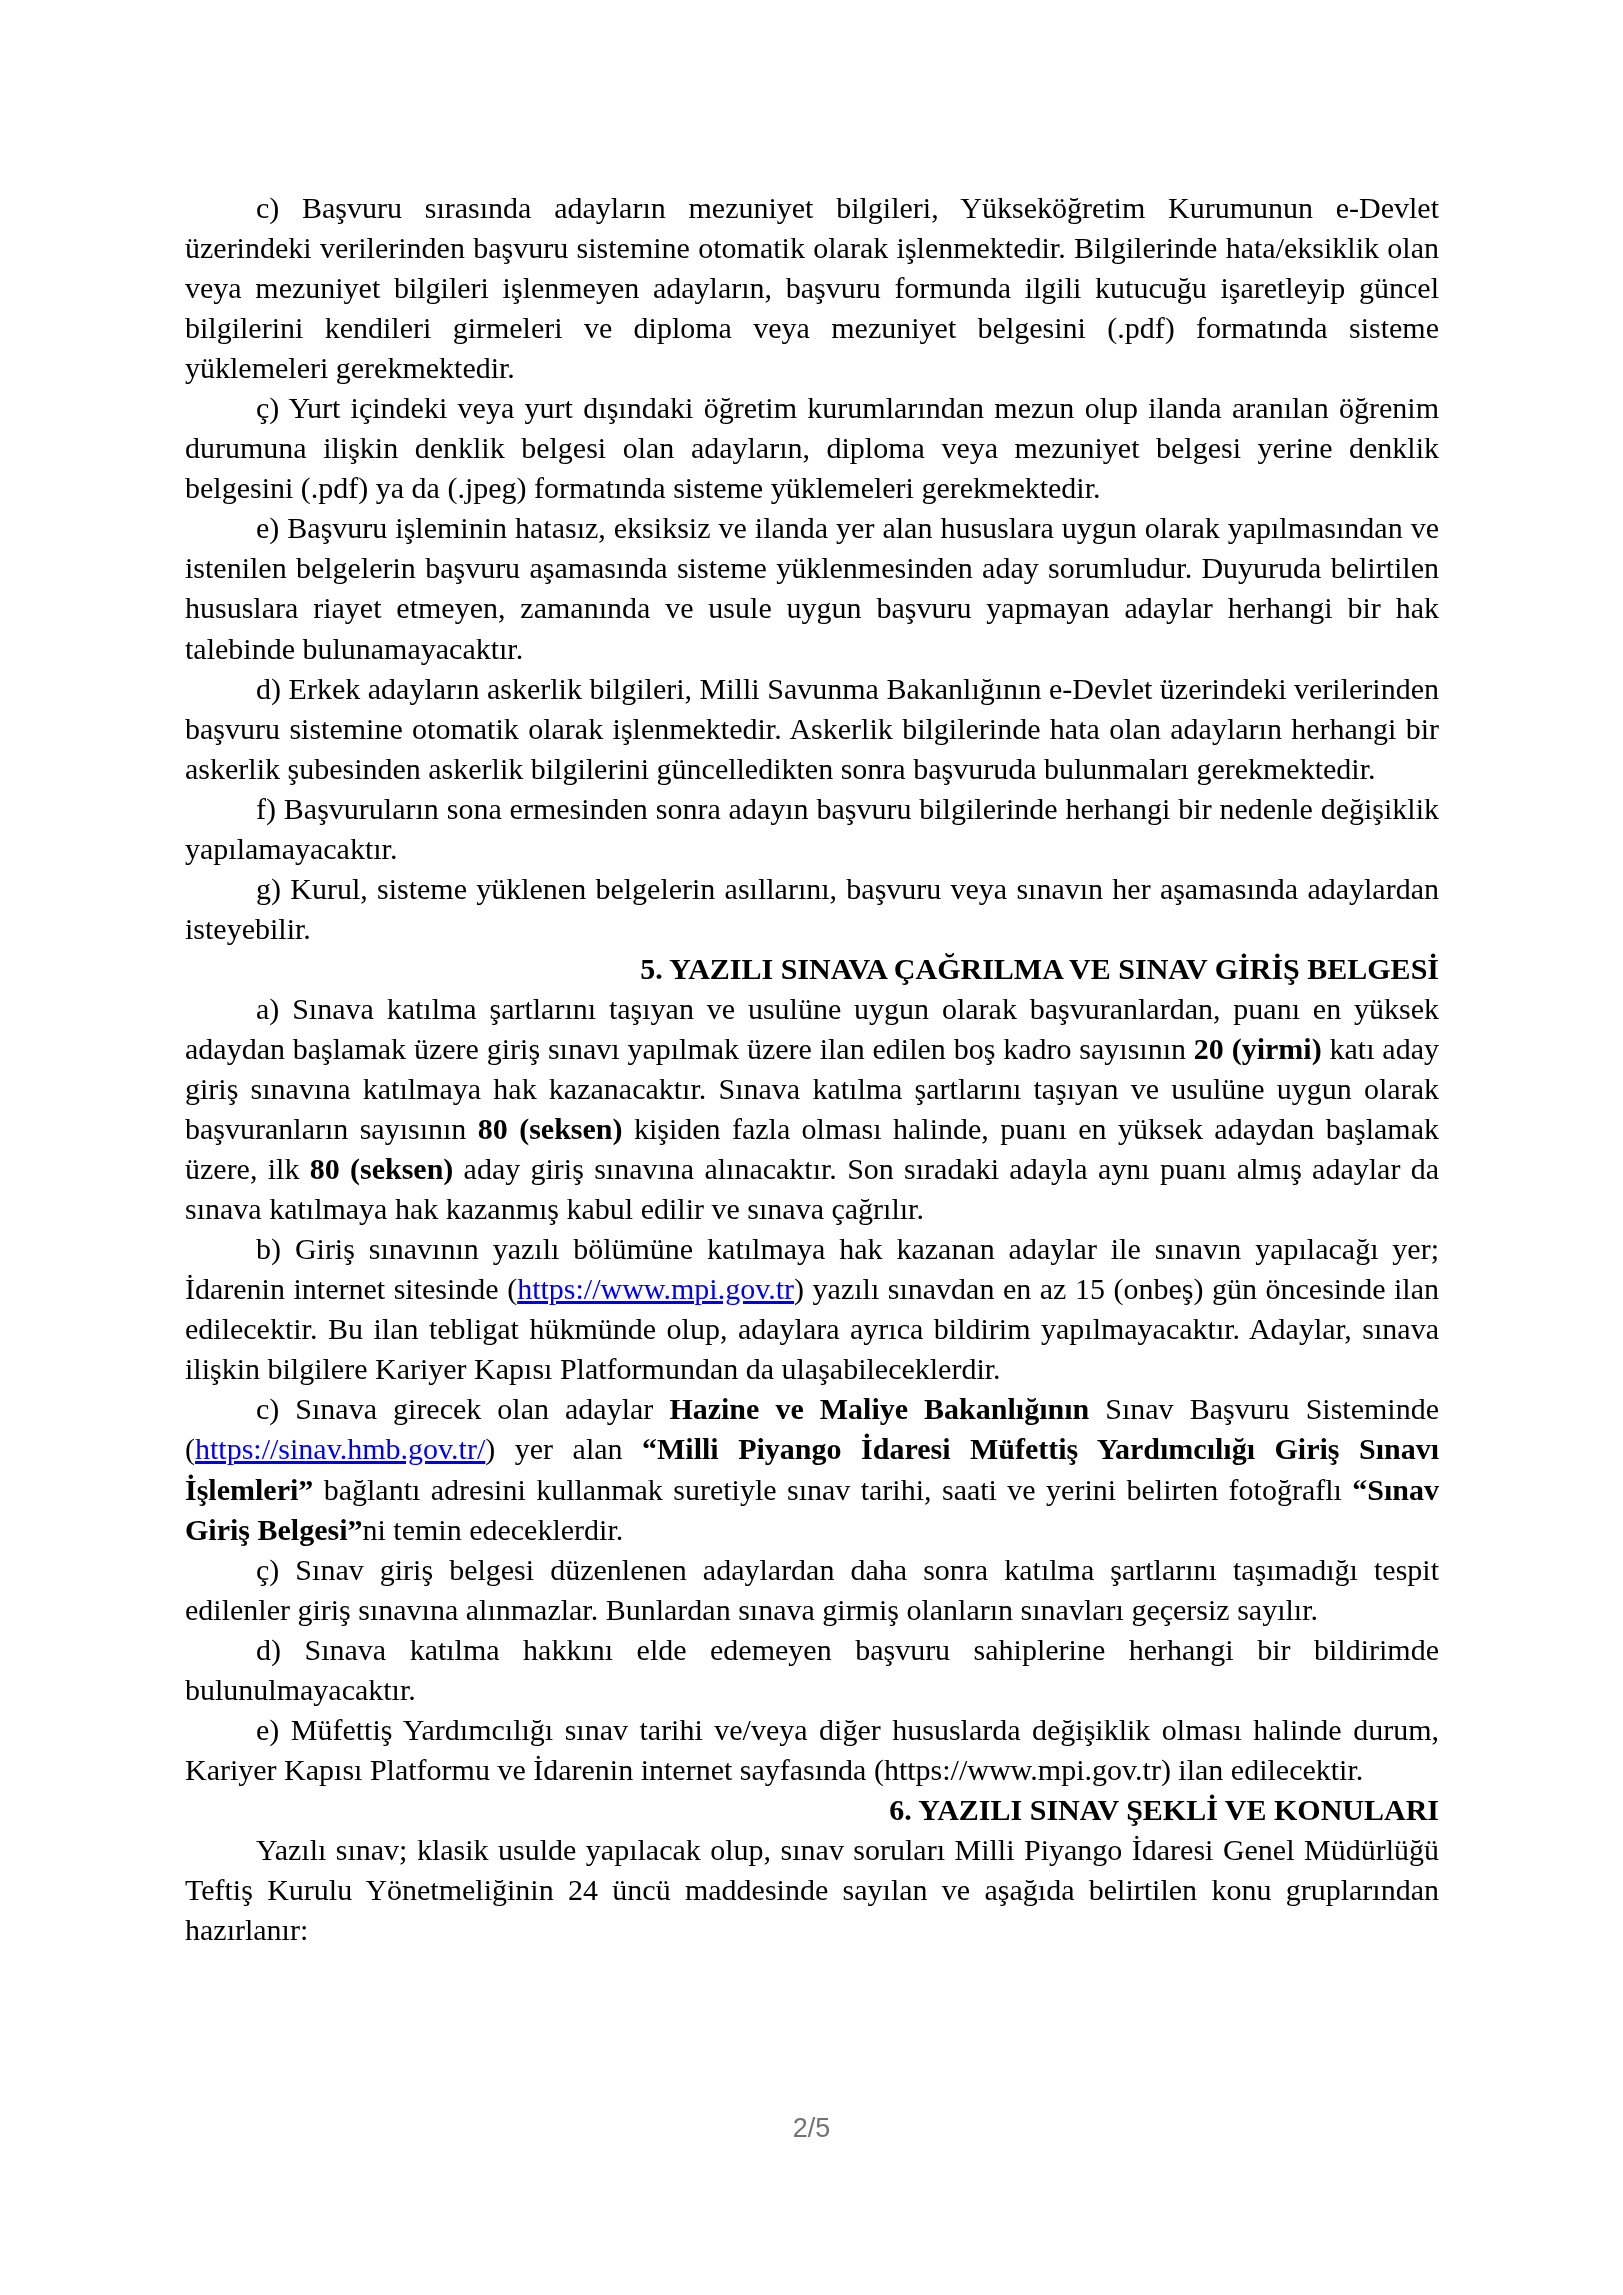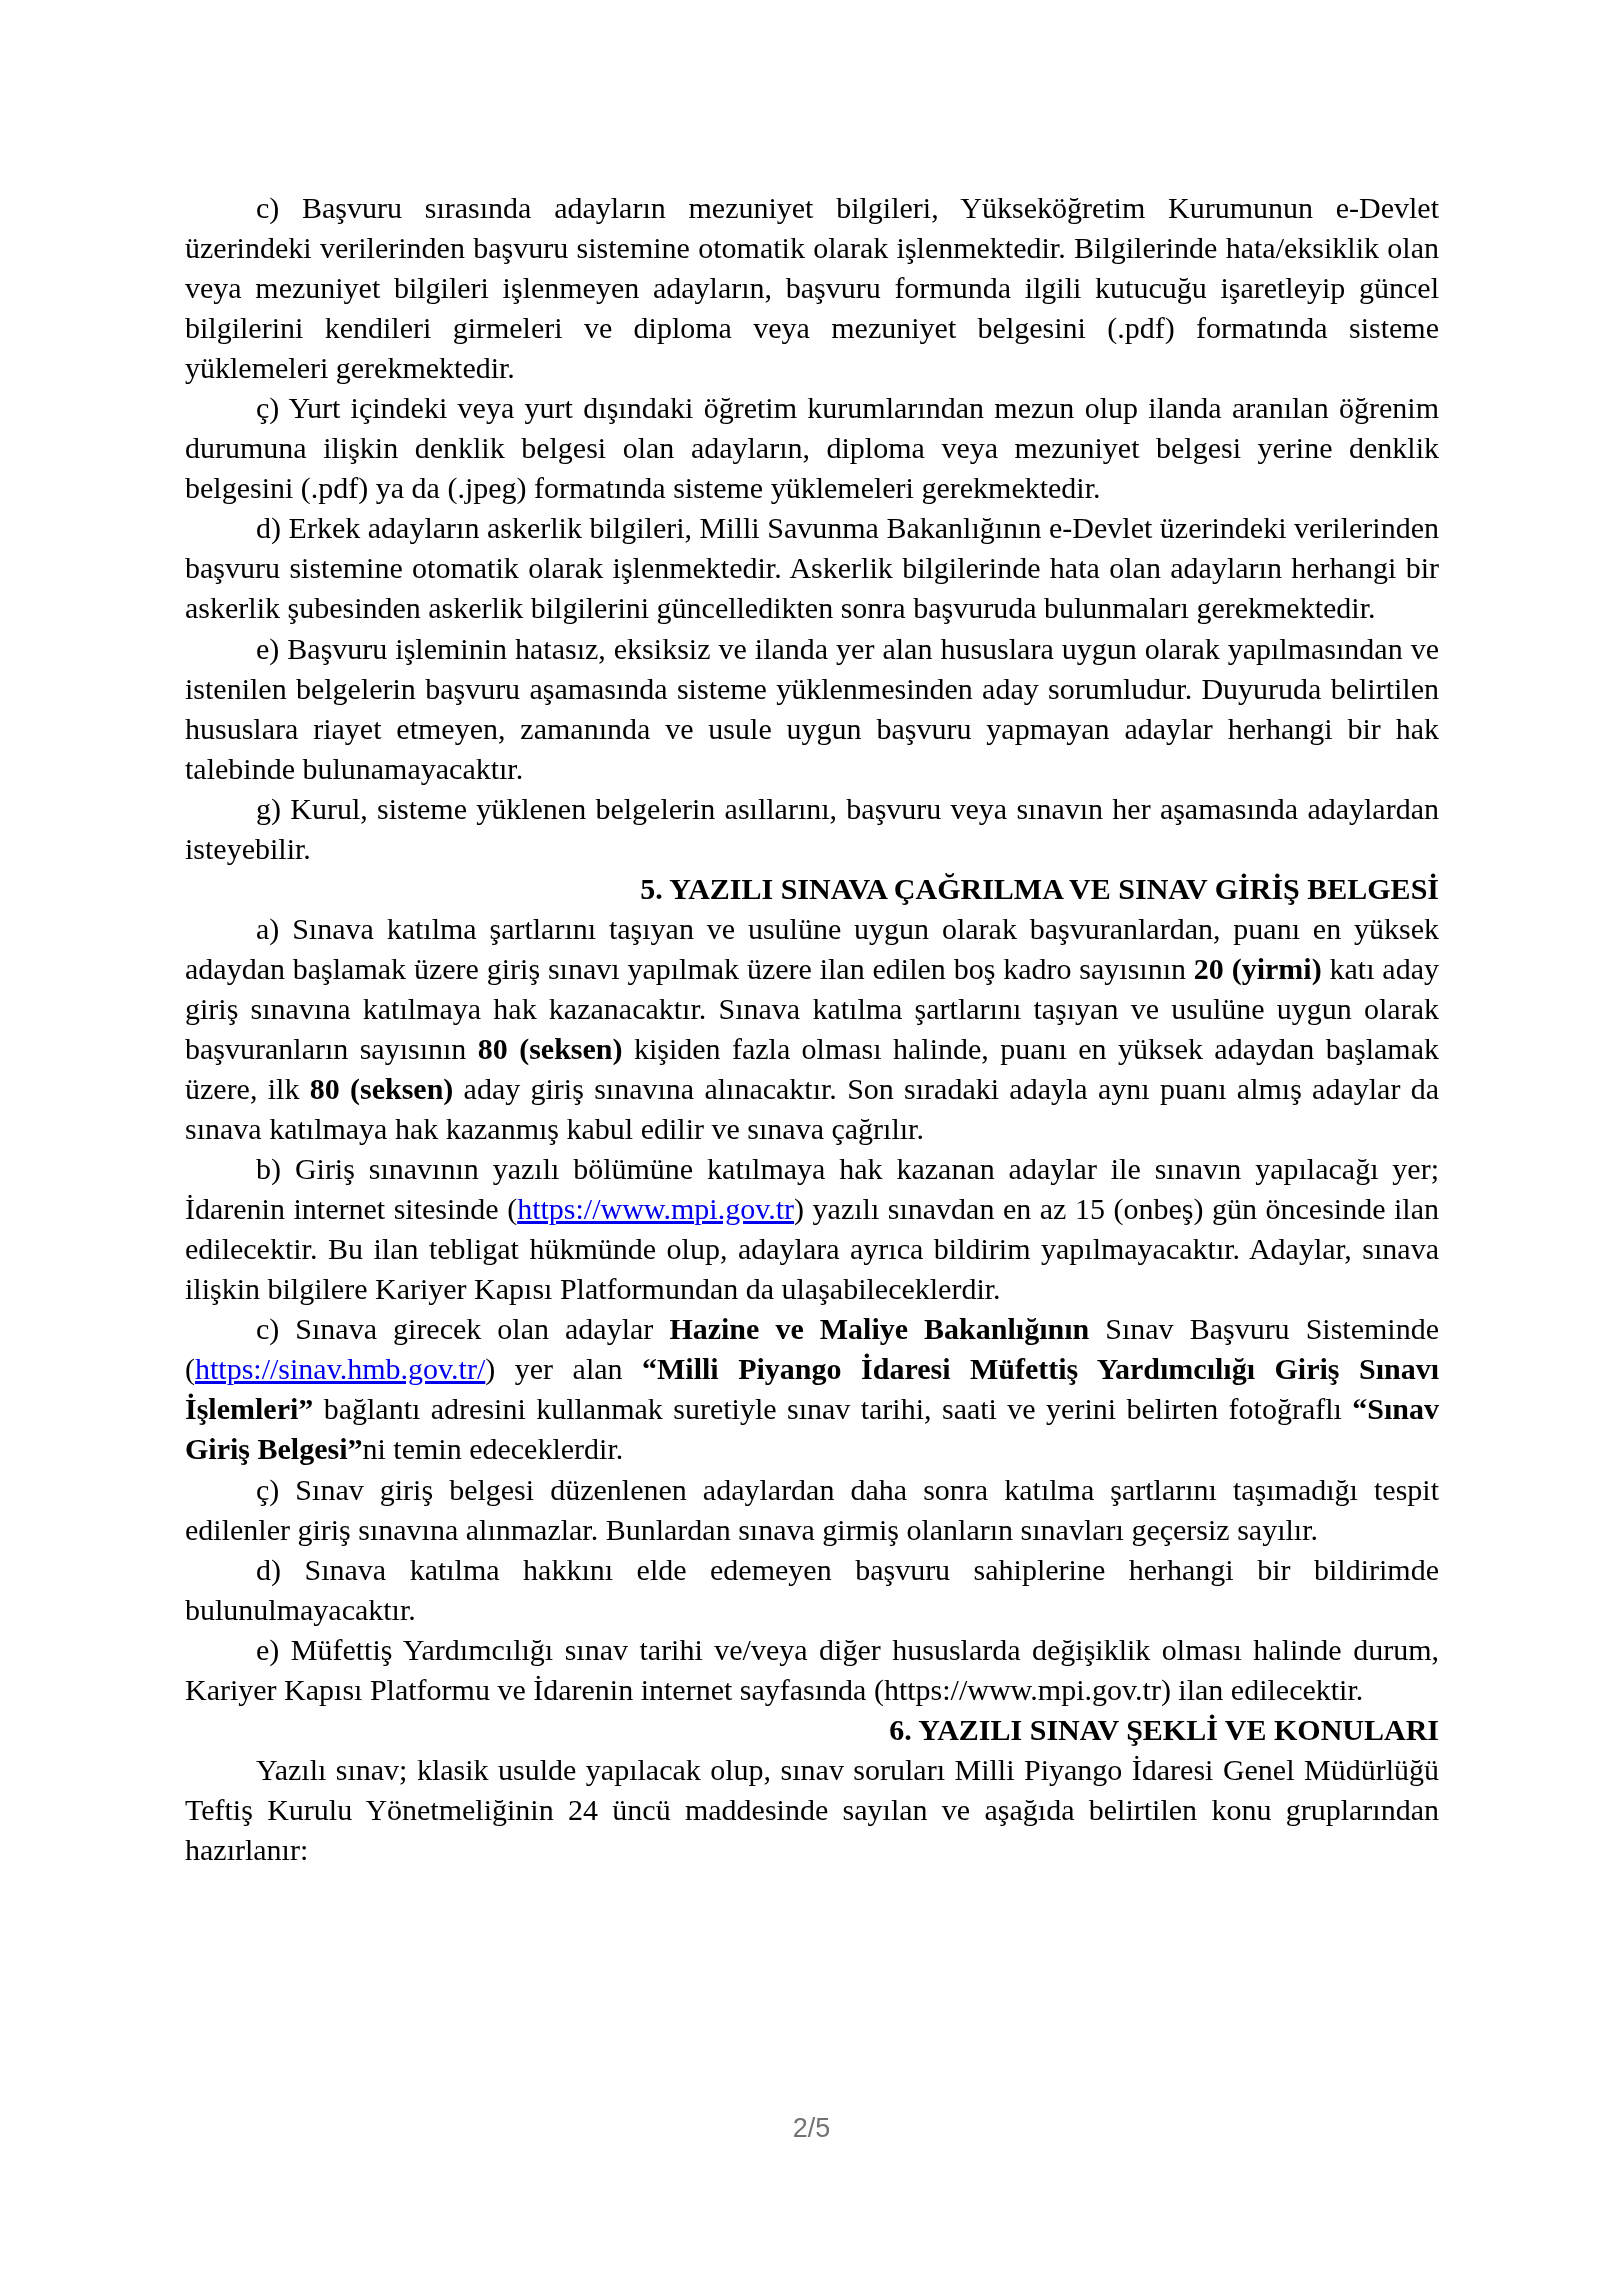--- a/index.html
+++ b/index.html
@@ -72,24 +72,25 @@
 <body>
 
 <div class="page">
 
   <div class="content">
 
     <p class="para"><span>c) Başvuru sırasında adayların mezuniyet bilgileri, Yükseköğretim Kurumunun e-Devlet üzerindeki verilerinden başvuru sistemine otomatik olarak işlenmektedir. Bilgilerinde hata/eksiklik olan veya mezuniyet bilgileri işlenmeyen adayların, başvuru formunda ilgili kutucuğu işaretleyip güncel bilgilerini kendileri girmeleri ve diploma veya mezuniyet belgesini (.pdf) formatında sisteme yüklemeleri gerekmektedir.</span></p>
 
     <p class="para"><span>ç) Yurt içindeki veya yurt dışındaki öğretim kurumlarından mezun olup ilanda aranılan öğrenim durumuna ilişkin denklik belgesi olan adayların, diploma veya mezuniyet belgesi yerine denklik belgesini (.pdf) ya da (.jpeg) formatında sisteme yüklemeleri gerekmektedir.</span></p>
 
+    <p class="para"><span>e) Başvuru işleminin hatasız, eksiksiz ve ilanda yer alan hususlara uygun olarak yapılmasından ve istenilen belgelerin başvuru aşamasında sisteme yüklenmesinden aday sorumludur. Duyuruda belirtilen hususlara riayet etmeyen, zamanında ve usule uygun başvuru yapmayan adaylar herhangi bir hak talebinde bulunamayacaktır.</span></p>
+
     <p class="para"><span>d) Erkek adayların askerlik bilgileri, Milli Savunma Bakanlığının e-Devlet üzerindeki verilerinden başvuru sistemine otomatik olarak işlenmektedir. Askerlik bilgilerinde hata olan adayların herhangi bir askerlik şubesinden askerlik bilgilerini güncelledikten sonra başvuruda bulunmaları gerekmektedir.</span></p>
 
-    <p class="para"><span>e) Başvuru işleminin hatasız, eksiksiz ve ilanda yer alan hususlara uygun olarak yapılmasından ve istenilen belgelerin başvuru aşamasında sisteme yüklenmesinden aday sorumludur. Duyuruda belirtilen hususlara riayet etmeyen, zamanında ve usule uygun başvuru yapmayan adaylar herhangi bir hak talebinde bulunamayacaktır.</span></p>
-
+    <p class="para"><span>f) Başvuruların sona ermesinden sonra adayın başvuru bilgilerinde herhangi bir nedenle değişiklik yapılamayacaktır.</span></p>
 
     <p class="para"><span>g) Kurul, sisteme yüklenen belgelerin asıllarını, başvuru veya sınavın her aşamasında adaylardan isteyebilir.</span></p>
 
     <h2 class="section-heading"><span>5. YAZILI SINAVA ÇAĞRILMA VE SINAV GİRİŞ BELGESİ</span></h2>
 
     <p class="para"><span>a) Sınava katılma şartlarını taşıyan ve usulüne uygun olarak başvuranlardan, puanı en yüksek adaydan başlamak üzere giriş sınavı yapılmak üzere ilan edilen boş kadro sayısının </span><span class="b">20 (yirmi)</span><span> katı aday giriş sınavına katılmaya hak kazanacaktır. Sınava katılma şartlarını taşıyan ve usulüne uygun olarak başvuranların sayısının </span><span class="b">80 (seksen)</span><span> kişiden fazla olması halinde, puanı en yüksek adaydan başlamak üzere, ilk </span><span class="b">80 (seksen)</span><span> aday giriş sınavına alınacaktır. Son sıradaki adayla aynı puanı almış adaylar da sınava katılmaya hak kazanmış kabul edilir ve sınava çağrılır.</span></p>
 
     <p class="para"><span>b) Giriş sınavının yazılı bölümüne katılmaya hak kazanan adaylar ile sınavın yapılacağı yer; İdarenin internet sitesinde (</span><a class="doclink" href="#">https://www.mpi.gov.tr</a><span>) yazılı sınavdan en az 15 (onbeş) gün öncesinde ilan edilecektir. Bu ilan tebligat hükmünde olup, adaylara ayrıca bildirim yapılmayacaktır. Adaylar, sınava ilişkin bilgilere Kariyer Kapısı Platformundan da ulaşabileceklerdir.</span></p>
 
     <p class="para"><span>c) Sınava girecek olan adaylar </span><span class="b">Hazine ve Maliye Bakanlığının</span><span> Sınav Başvuru Sisteminde (</span><a class="doclink" href="#">https://sinav.hmb.gov.tr/</a><span>) yer alan </span><span class="b">“Milli Piyango İdaresi Müfettiş Yardımcılığı Giriş Sınavı İşlemleri”</span><span> bağlantı adresini kullanmak suretiyle sınav tarihi, saati ve yerini belirten fotoğraflı </span><span class="b">“Sınav Giriş Belgesi”</span><span>ni temin edeceklerdir.</span></p>

